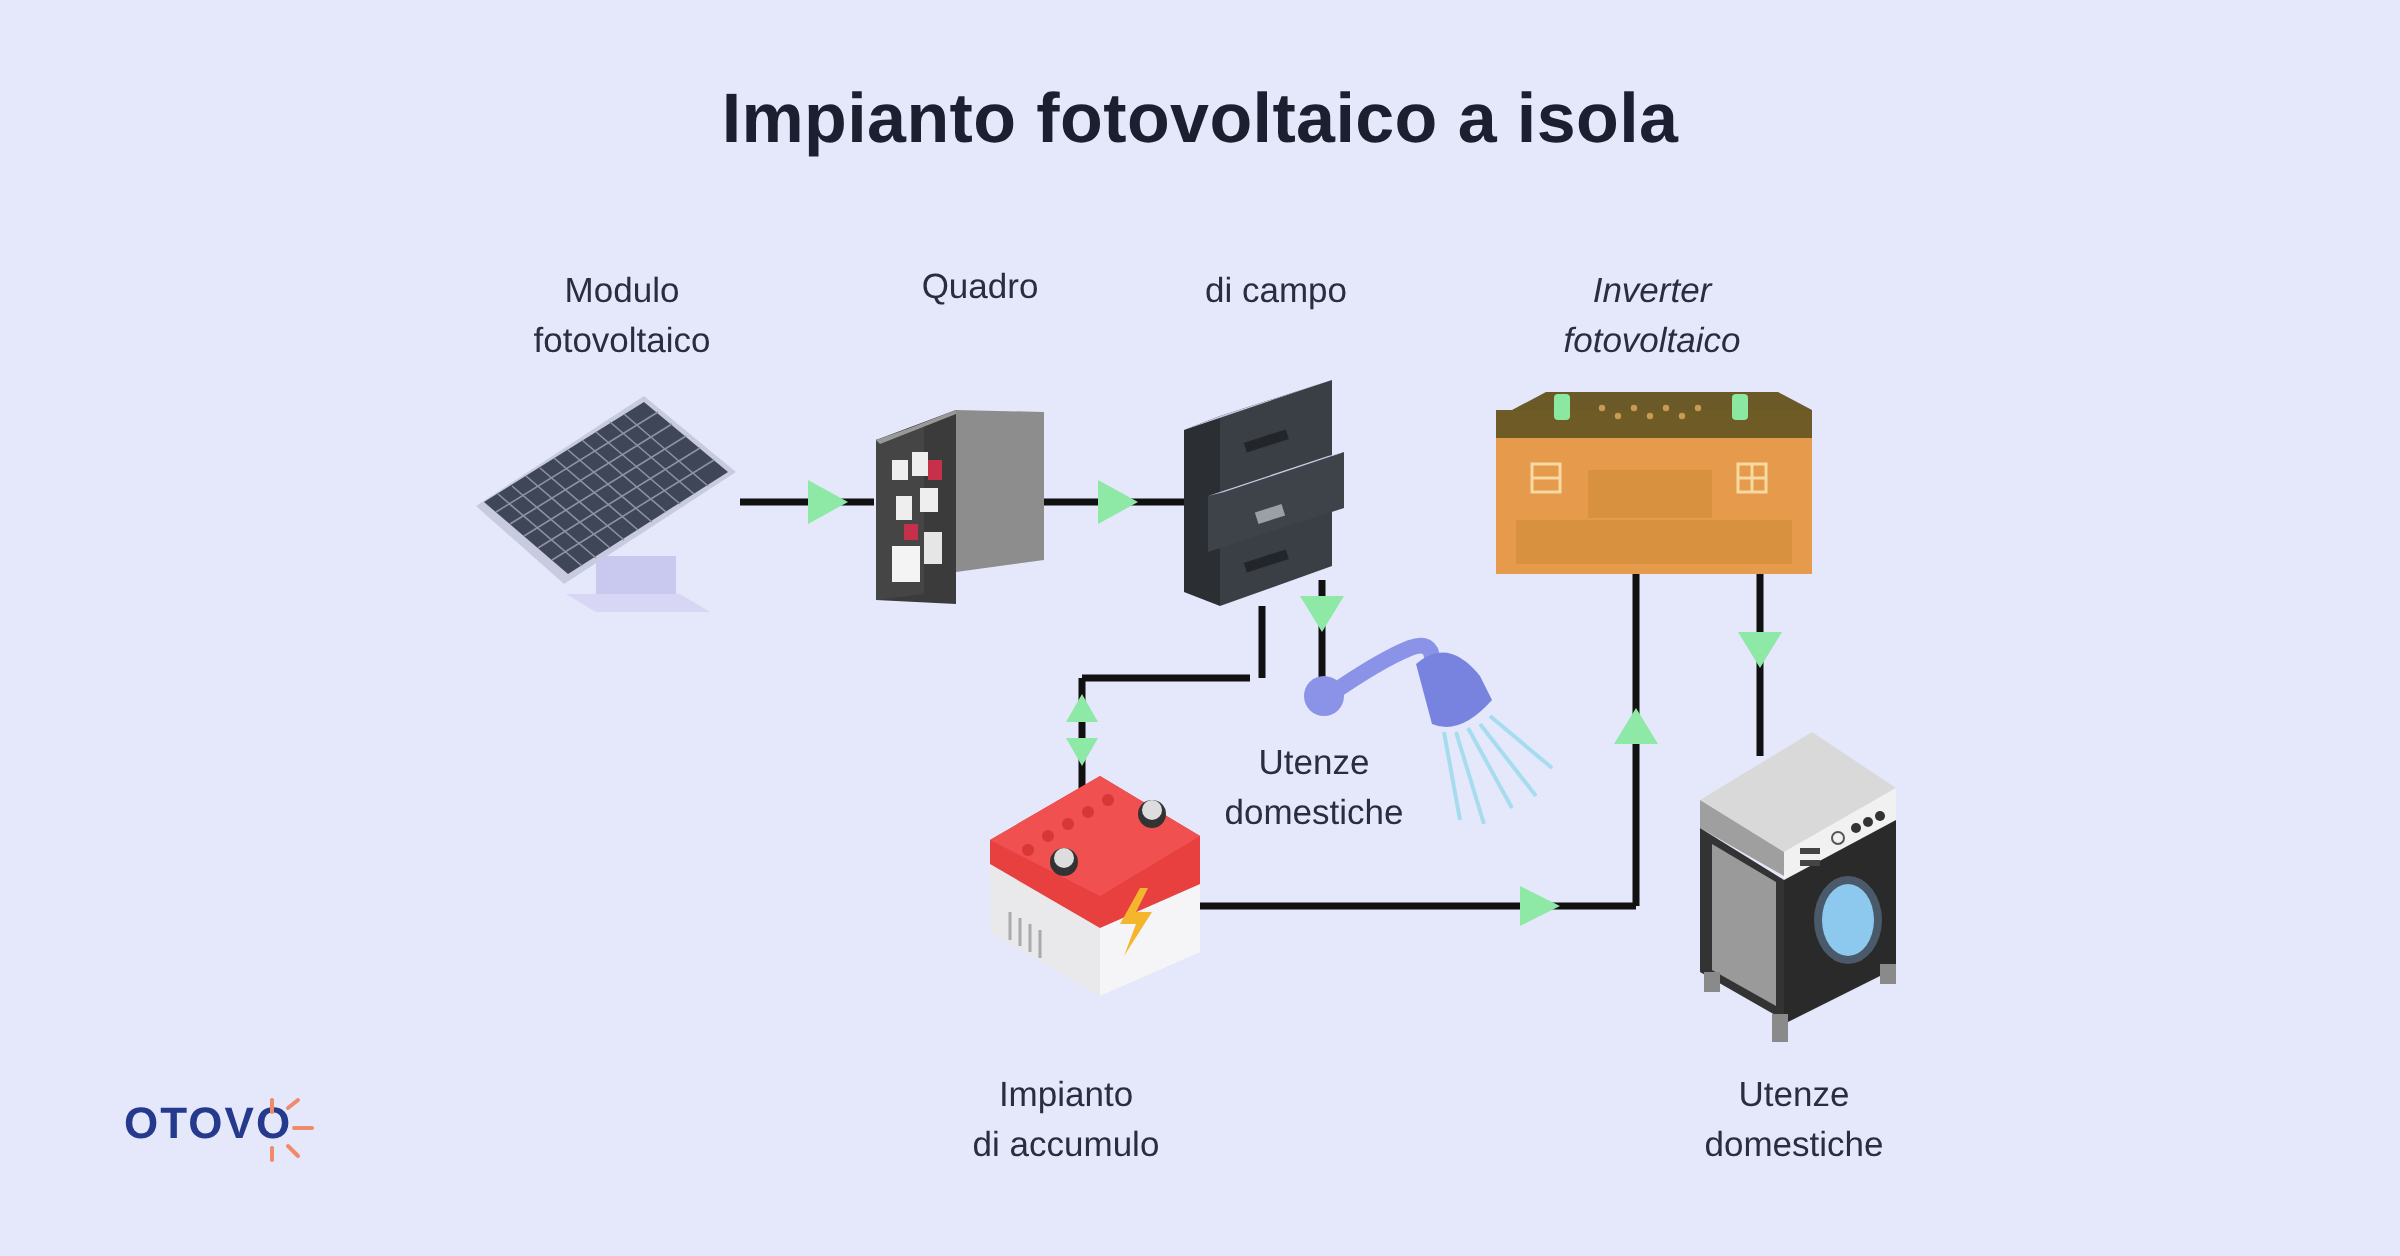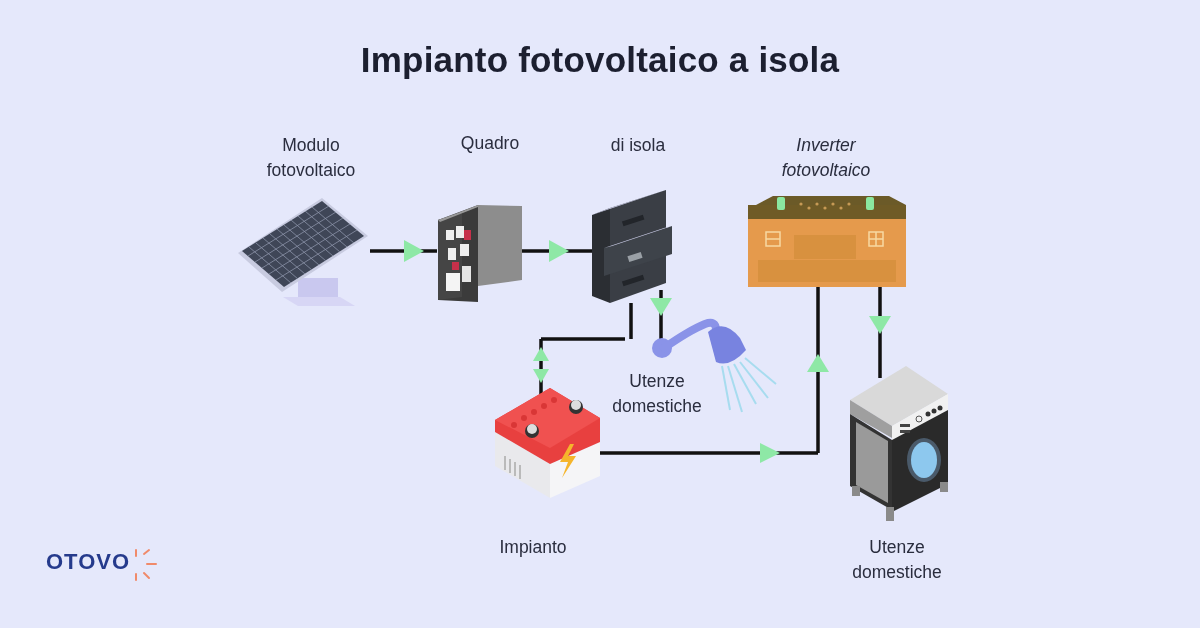--- a/index.html
+++ b/index.html
@@ -1,48 +1,49 @@
 <!DOCTYPE html>
 <html><head>
   <meta charset="utf-8">
   <style>
     html, body { margin:0; padding:0; }
     body { width:1200px; height:628px; background:#e5e8fb; position:relative; overflow:hidden; font-family:"Liberation Sans", sans-serif; color:#1f2233; }
     .title { position:absolute; left:0; width:1200px; top:40px; text-align:center; font-size:35px; font-weight:bold; color:#1c1f30; letter-spacing:0.2px; }
     .label { position:absolute; text-align:center; font-size:17.5px; line-height:25px; color:#2a2d3e; }
     .label span { display:block; }
     svg.diagram { position:absolute; left:0; top:0; }
-    .logo { position:absolute; left:46px; top:549px; font-size:22px; font-weight:bold; color:#253a8c; letter-spacing:1px; }
+    .logo { position:absolute; left:62px; top:549px; font-size:22px; font-weight:bold; color:#253a8c; letter-spacing:1px; }
     .logo-sun { position:absolute; left:130px; top:548px; }
   </style>
 </head>
 <body>
 
 <div class="title">Impianto fotovoltaico a isola</div>
 
 <div class="label" style="left:231px; top:133px; width:160px;">
   <span>Modulo</span>
   <span>fotovoltaico</span>
 </div>
 <div class="label" style="left:410px; top:131px; width:160px;">
   <span>Quadro</span>
 </div>
 <div class="label" style="left:558px; top:133px; width:160px;">
-  <span>di isola</span>
+  <span>di campo</span>
 </div>
 <div class="label" style="left:746px; top:133px; width:160px;font-style:italic;">
   <span>Inverter</span>
   <span>fotovoltaico</span>
 </div>
 <div class="label" style="left:577px; top:369px; width:160px;">
   <span>Utenze</span>
   <span>domestiche</span>
 </div>
 <div class="label" style="left:453px; top:535px; width:160px;">
   <span>Impianto</span>
+  <span>di accumulo</span>
 </div>
 <div class="label" style="left:817px; top:535px; width:160px;">
   <span>Utenze</span>
   <span>domestiche</span>
 </div>
 
 <svg class="diagram" width="1200" height="628" viewBox="0 0 1200 628">
 
   <g stroke="#111" stroke-width="3.5" fill="none">
     <line x1="370" y1="251" x2="437" y2="251"></line>

